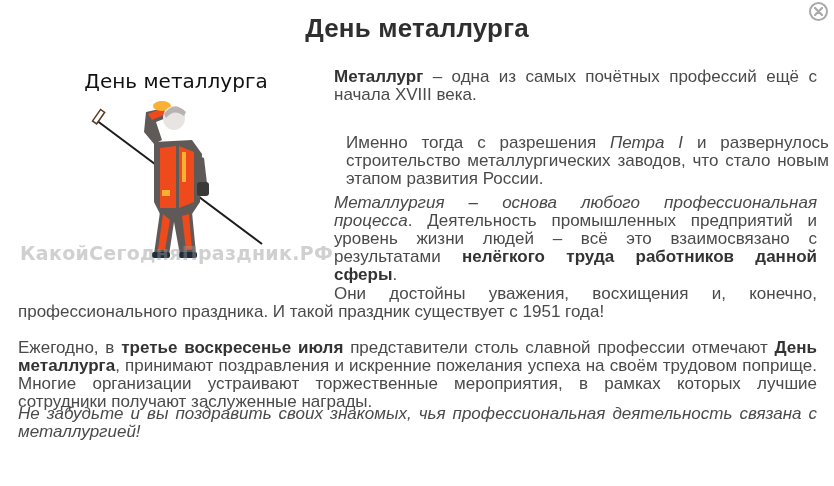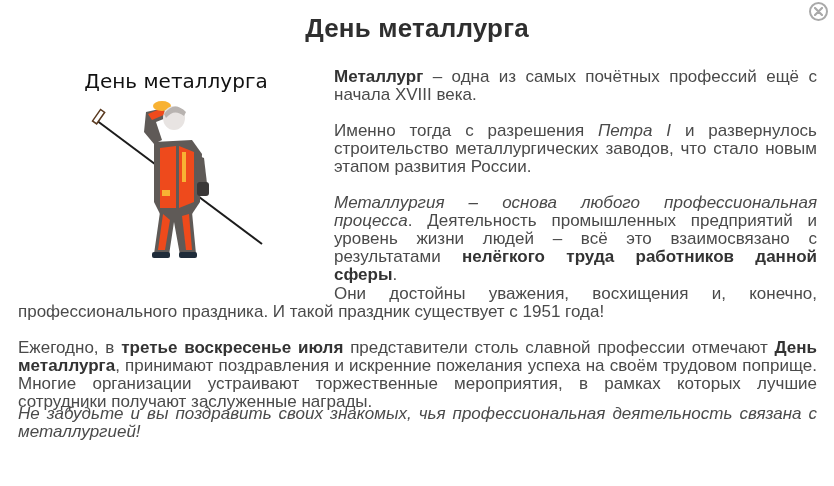--- a/index.html
+++ b/index.html
@@ -79,25 +79,26 @@
     <rect x="183" y="120" width="12" height="14" rx="3" fill="#3b3838"></rect>
 
     <path d="M140 82 L130 70 L132 50 L150 46 L152 56 L142 60 L148 78 Z" fill="#5f5a57"></path>
     <path d="M134 52 L148 46 L152 52 L138 58 Z" fill="#ee4a1c"></path>
     <ellipse cx="148" cy="44" rx="9" ry="5" fill="#f8b233"></ellipse>
 
     <ellipse cx="160" cy="56" rx="11" ry="12" fill="#e8e4e2"></ellipse>
     <path d="M150 52 Q160 38 172 50 L170 54 Q160 46 152 56 Z" fill="#b8b3b0"></path>
   </svg>
   <div class="illus-caption">День металлурга</div>
+  <div class="watermark">КакойСегодняПраздник.РФ</div>
 </div>
 
 <p class="text p1" style="margin:0;"><b>Металлург</b><span> – одна из самых почётных профессий ещё с начала XVIII века.</span></p>
 
-<p class="text p2" style="margin:0;"><span>Именно тогда с разрешения </span><i>Петра I</i><span> и развернулось строительство металлургических заводов, что стало новым этапом развития России.</span></p>
+<p class="text p2" style="margin:12px;"><span>Именно тогда с разрешения </span><i>Петра I</i><span> и развернулось строительство металлургических заводов, что стало новым этапом развития России.</span></p>
 
 <p class="text p3" style="margin:0;"><i>Металлургия – основа любого профессиональная процесса</i><span>. Деятельность промышленных предприятий и уровень жизни людей – всё это взаимосвязано с результатами </span><b>нелёгкого труда работников данной сферы</b><span>.</span></p>
 
 <p class="text p4" style="margin:0;"><span class="indent"></span><span>Они достойны уважения, восхищения и, конечно, профессионального праздника. И такой праздник существует с 1951 года!</span></p>
 
 <p class="text p5" style="margin:0;"><span>Ежегодно, в </span><b>третье воскресенье июля</b><span> представители столь славной профессии отмечают </span><b>День металлурга</b><span>, принимают поздравления и искренние пожелания успеха на своём трудовом поприще. Многие организации устраивают торжественные мероприятия, в рамках которых лучшие сотрудники получают заслуженные награды.</span></p>
 
 <p class="text p6" style="margin:0;"><i>Не забудьте и вы поздравить своих знакомых, чья профессиональная деятельность связана с металлургией!</i></p>
 
 </body></html>

